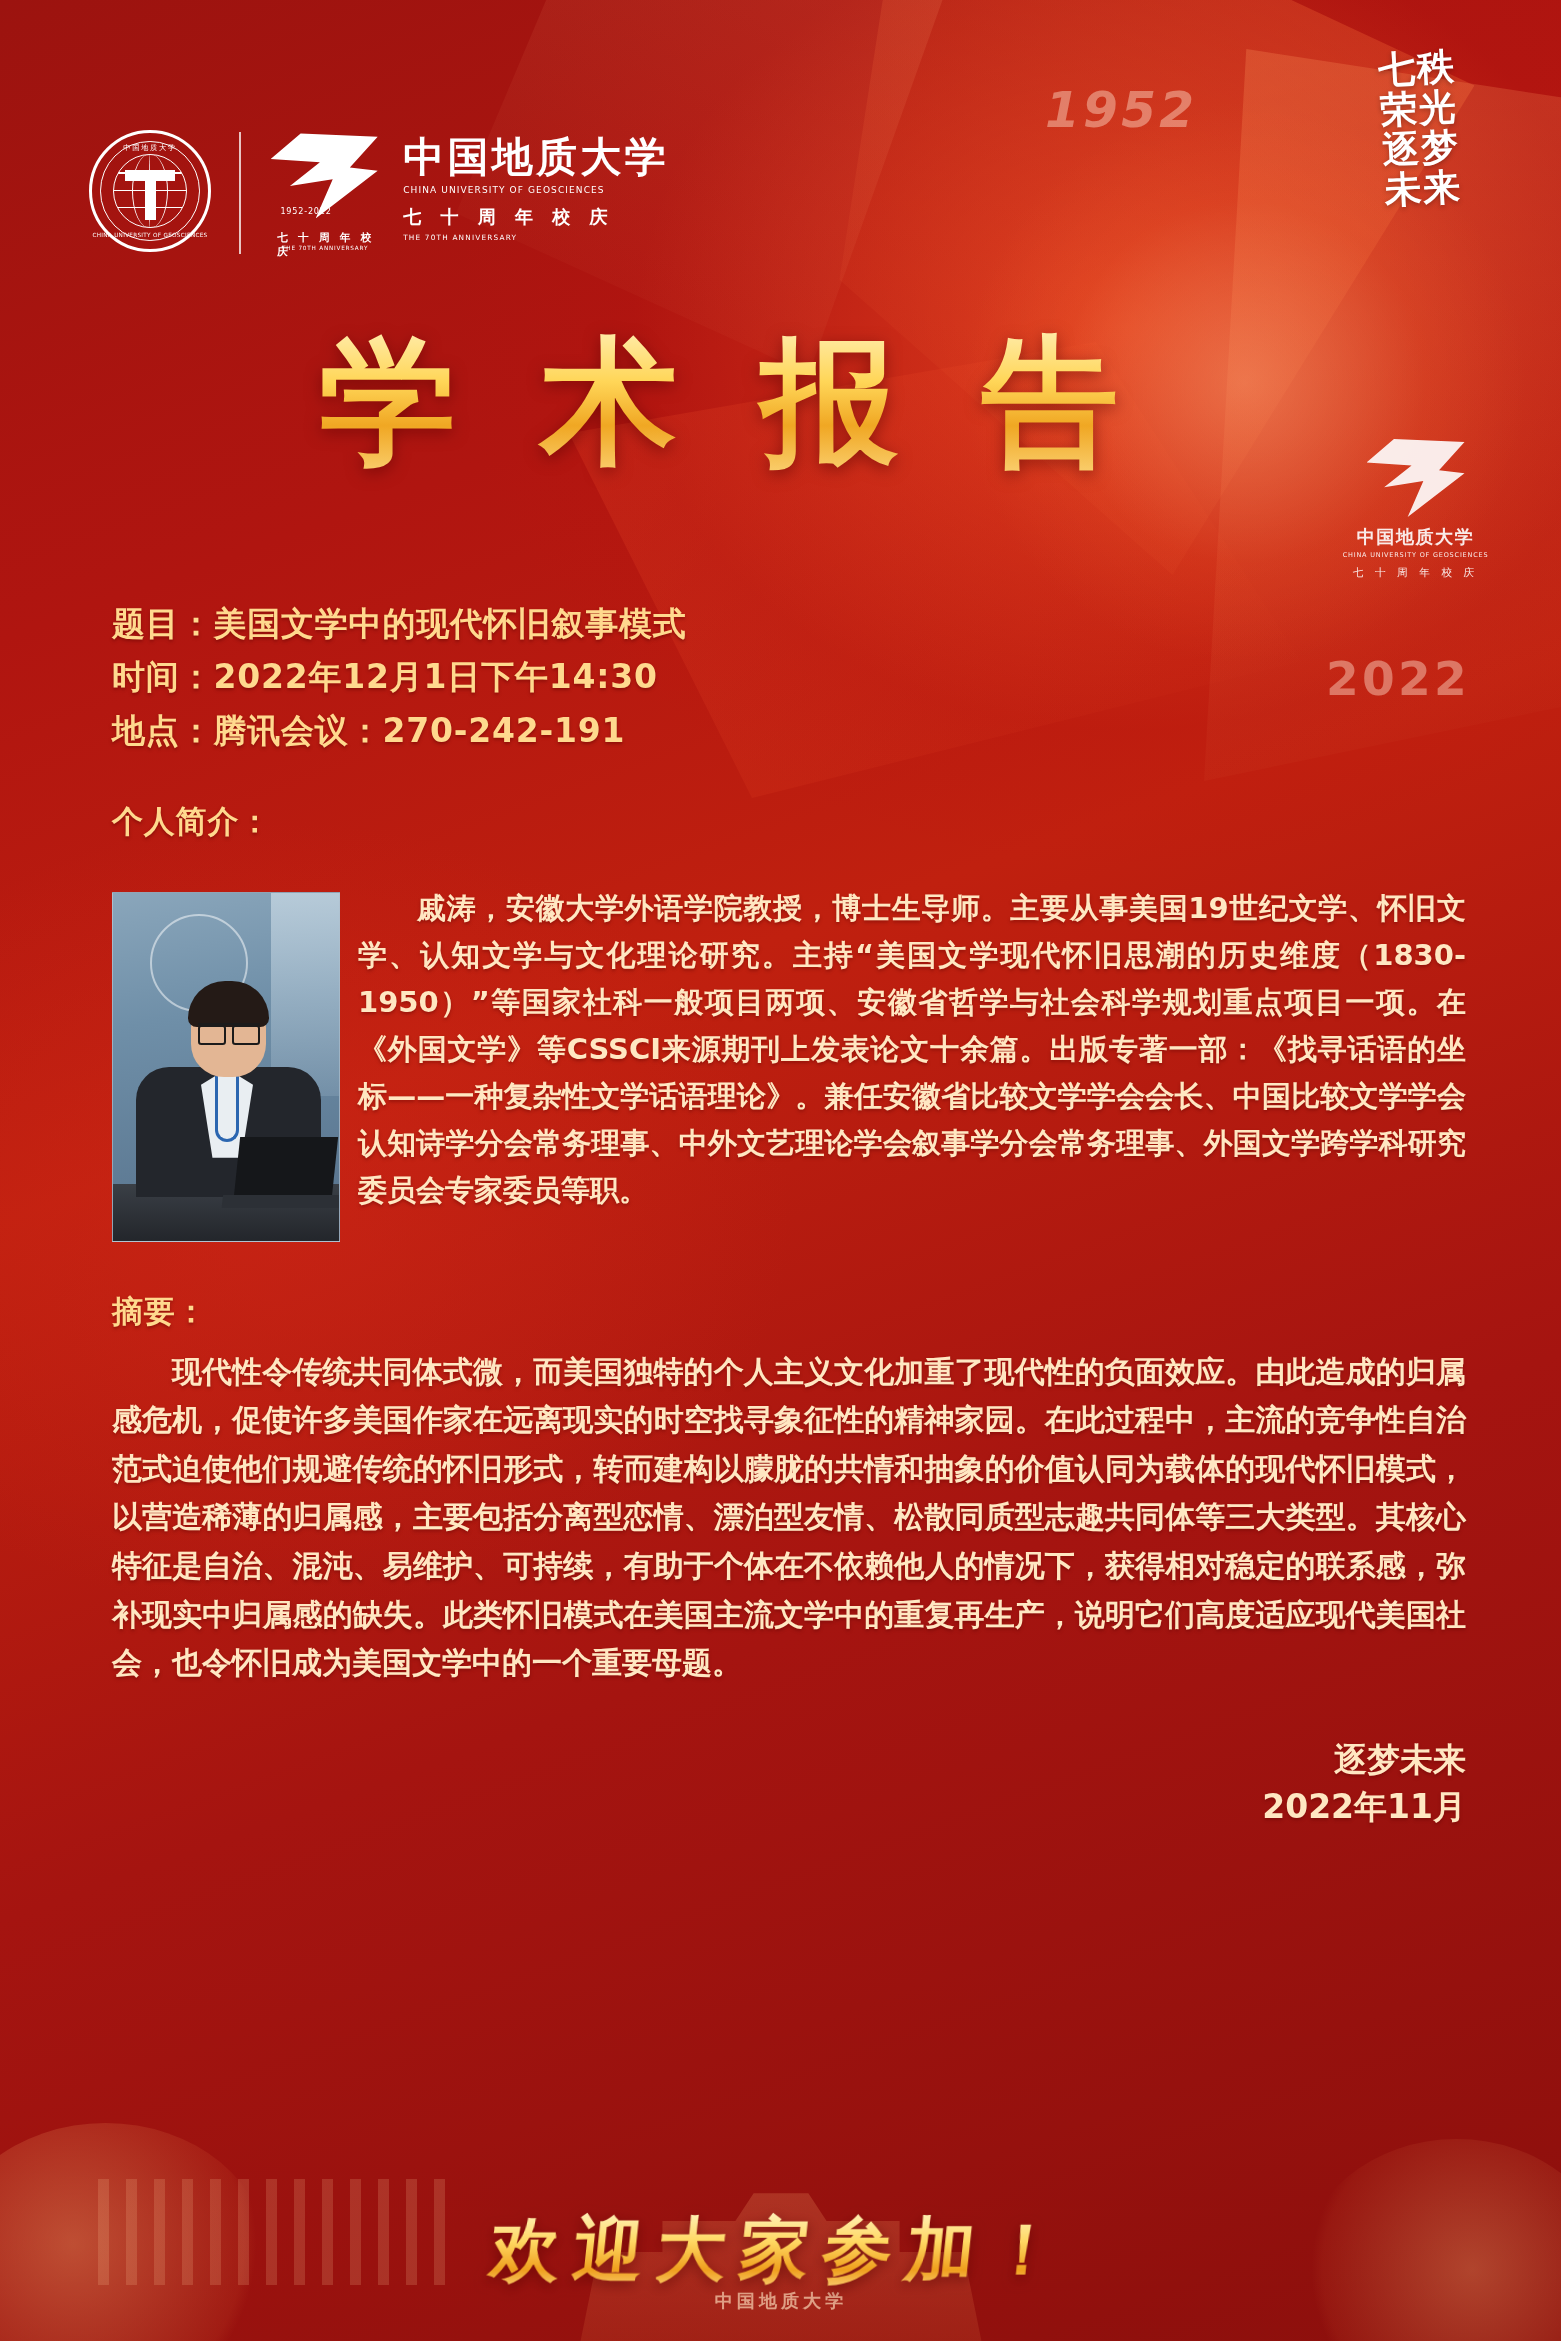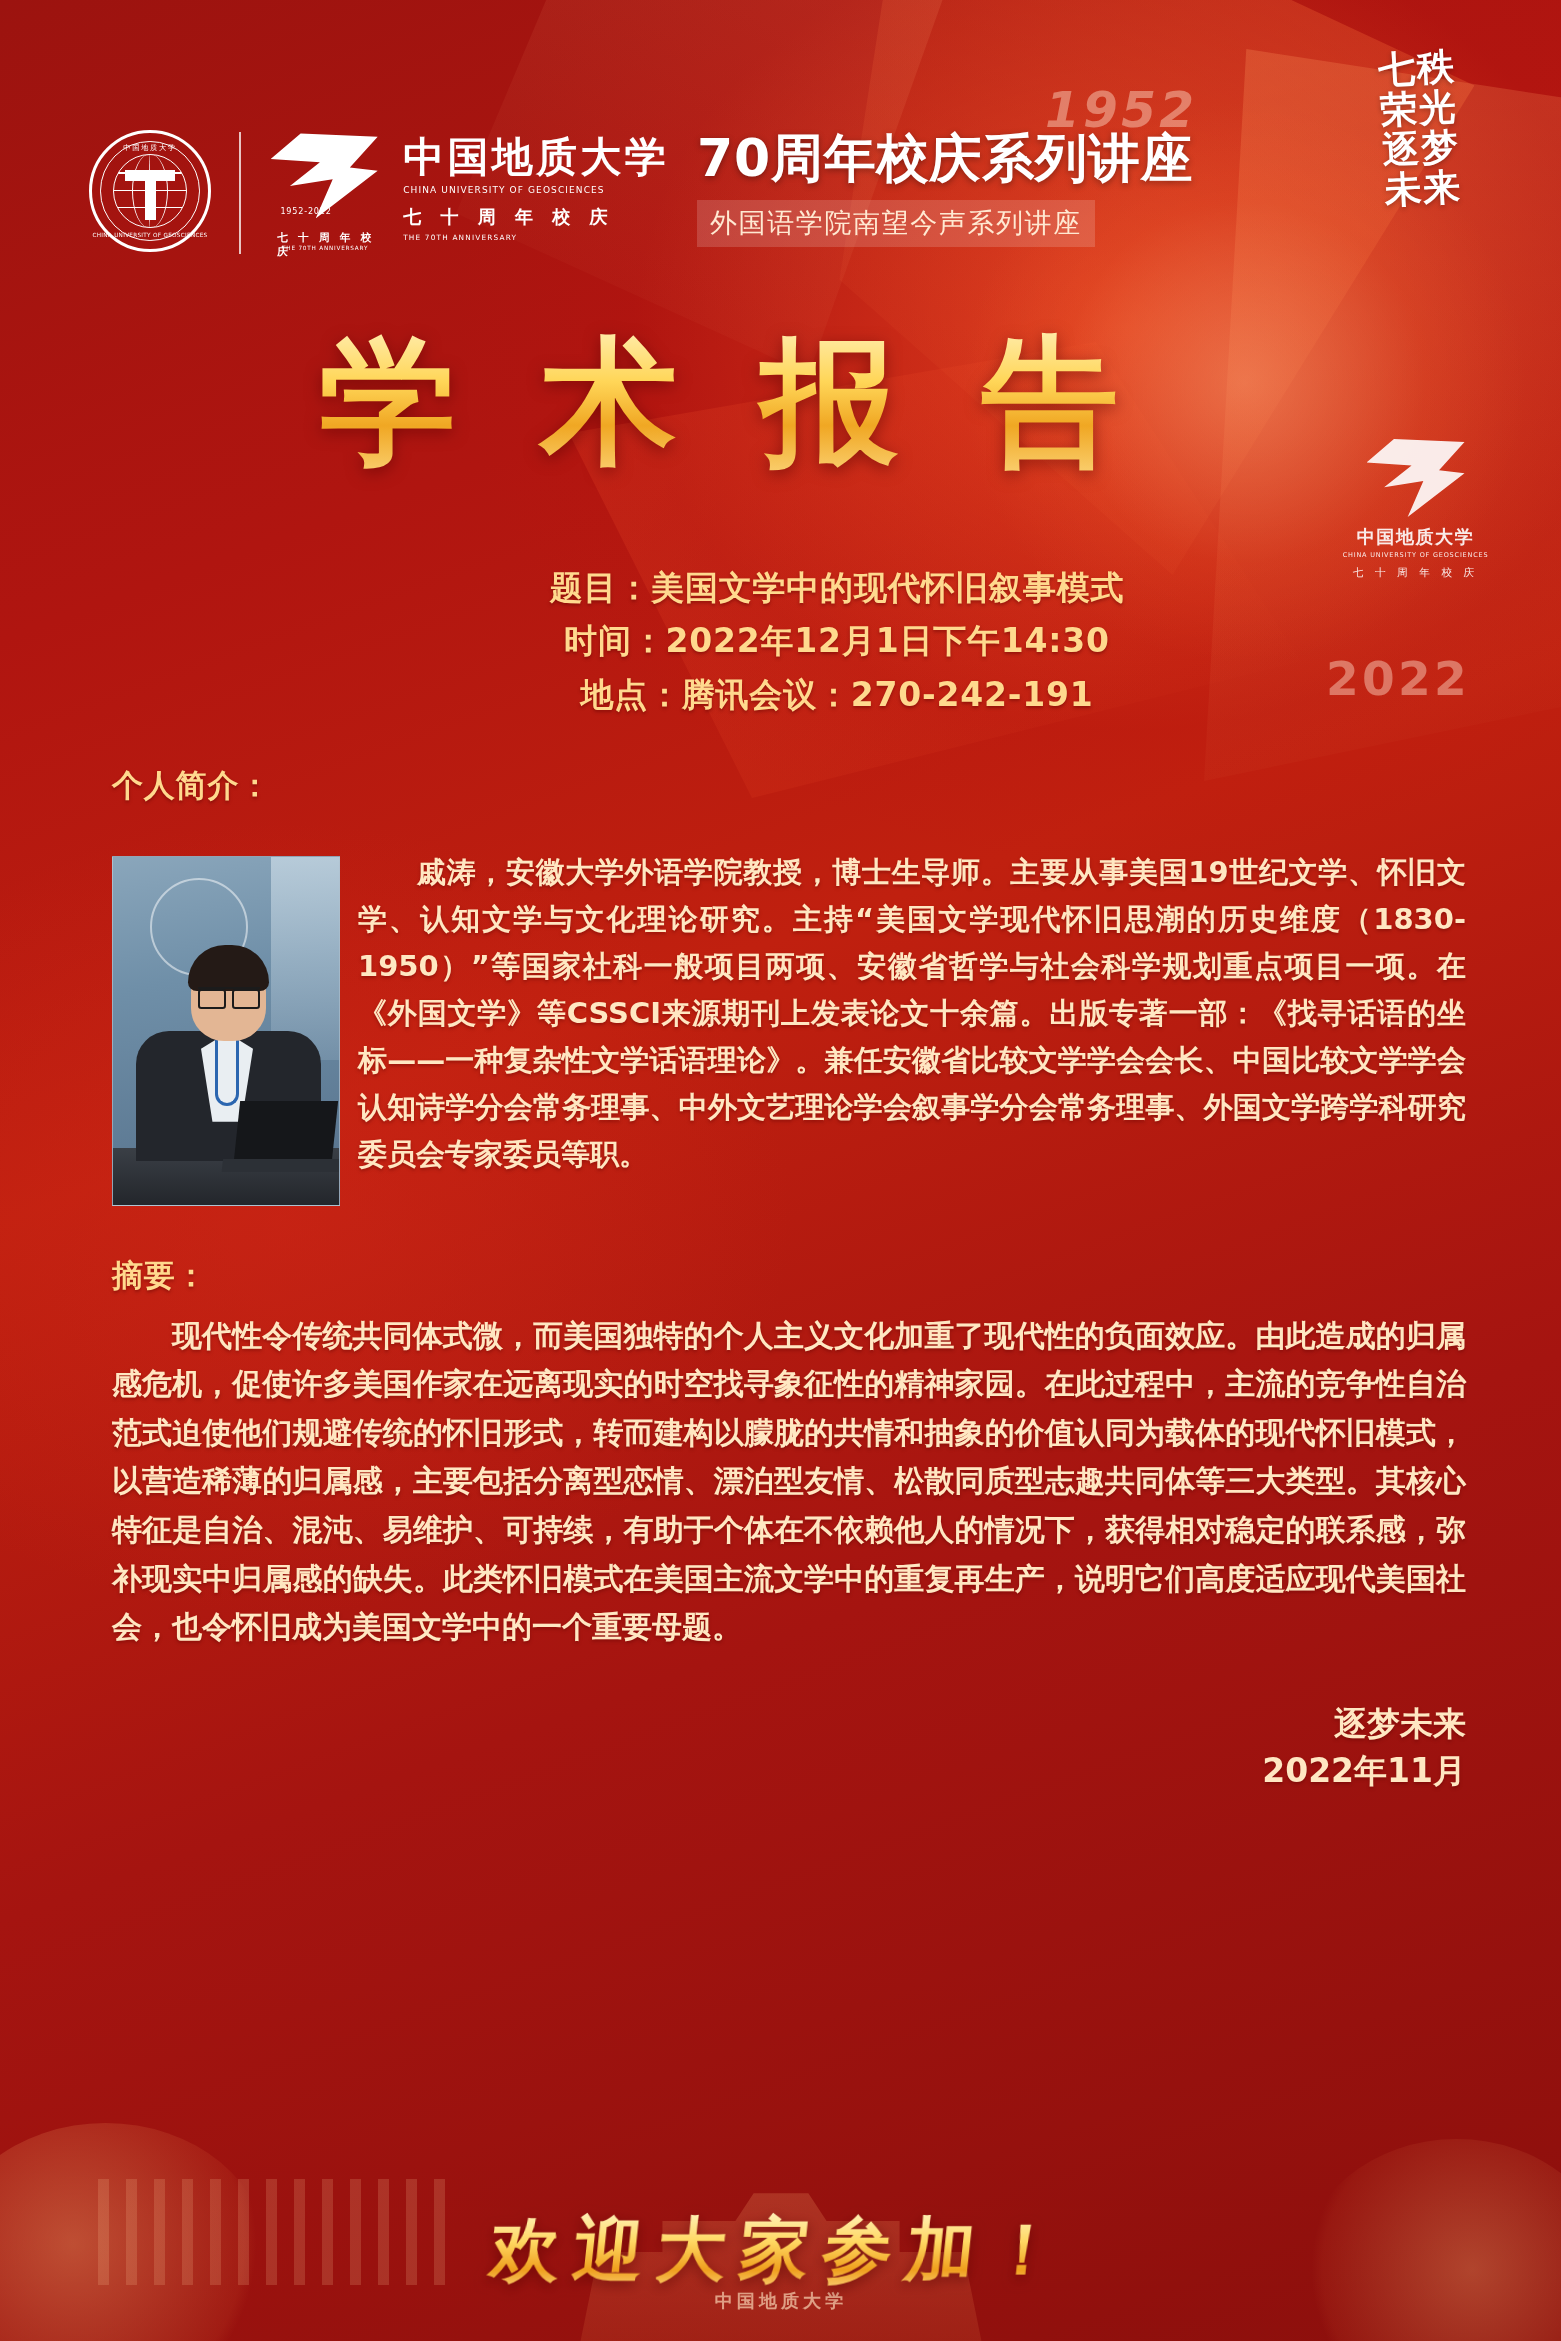--- a/index.html
+++ b/index.html
@@ -291,28 +291,27 @@
     -webkit-background-clip: text;
     background-clip: text;
     -webkit-text-fill-color: transparent;
     filter: drop-shadow(0 4.9px 8.1px rgba(80,0,0,0.5));
   }
 
   
   .info {
     position: relative;
     z-index: 6;
-    margin: 65px 0 0 112px;
+    margin: 101px 0 0 112px;
     color: #ffd98e;
     font-size: 33px;
     font-weight: bold;
     line-height: 1.62;
     letter-spacing: 0.8px;
     text-shadow: 0 1.6px 3.3px rgba(90,0,0,0.45);
-    text-align: center;
   }
 
   
   .section-label {
     position: relative;
     z-index: 6;
     margin: 44px 0 11.4px 112px;
     color: #ffd98e;
     font-size: 31px;
     font-weight: bold;
@@ -555,24 +554,20 @@
       <div class="en">THE 70TH ANNIVERSARY</div>
     </div>
 
     <div class="uni-name">
       <div class="cn">中国地质大学</div>
       <div class="en">CHINA UNIVERSITY OF GEOSCIENCES</div>
       <div class="cn2">七 十 周 年 校 庆</div>
       <div class="en2">THE 70TH ANNIVERSARY</div>
     </div>
 
-    <div class="series-block">
-      <div class="series-title">70周年校庆系列讲座</div>
-      <div class="series-sub">外国语学院南望今声系列讲座</div>
-    </div>
   </div>
 
   <div class="big-title">学 术 报 告</div>
 
   <div class="info">
     <div>题目：美国文学中的现代怀旧叙事模式</div>
     <div>时间：2022年12月1日下午14:30</div>
     <div>地点：腾讯会议：270-242-191</div>
   </div>
 

